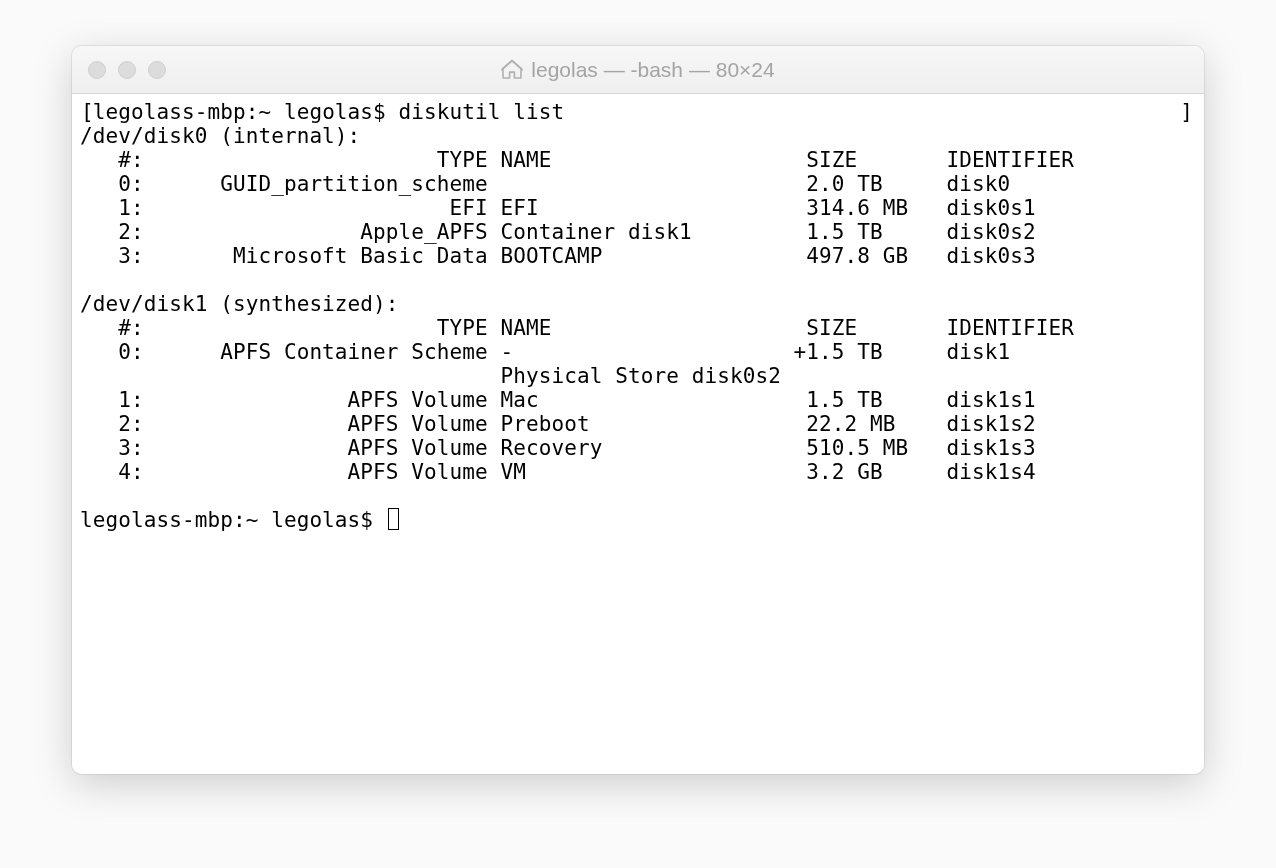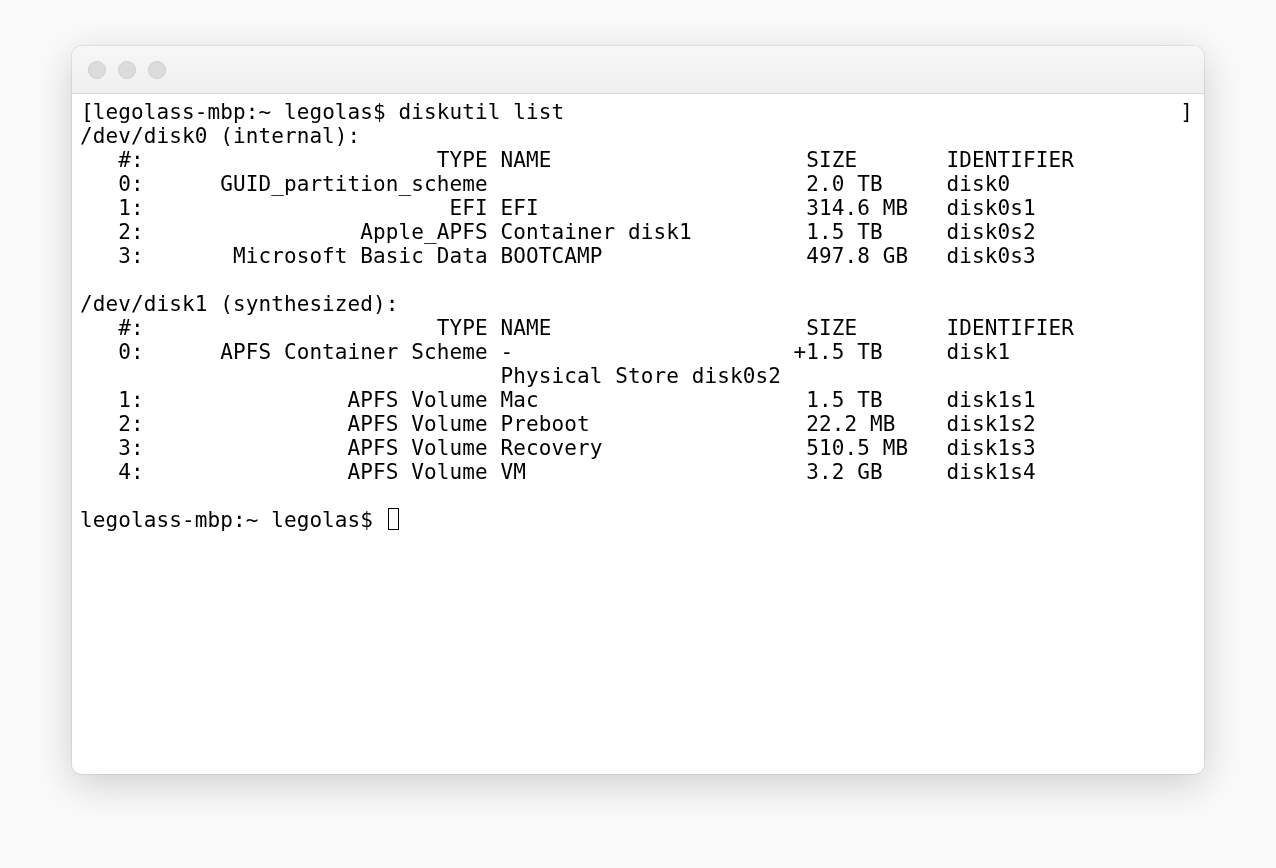--- a/index.html
+++ b/index.html
@@ -102,20 +102,29 @@
 </head>
 <body>
 
 <div class="window">
   <div class="titlebar">
     <div class="traffic-lights">
       <div class="traffic-light"></div>
       <div class="traffic-light"></div>
       <div class="traffic-light"></div>
     </div>
+    <div class="title-center">
+      <span class="home-icon">
+        <svg viewBox="0 0 22 21" width="22" height="21">
+          <path d="M11 2 L2 9.7 L2 19 L8.6 19 L8.6 13.1 L13.4 13.1 L13.4 19 L20 19 L20 9.7 Z" fill="none" stroke="#b0b0b0" stroke-width="1.6" stroke-linejoin="round"></path>
+          <path d="M0.7 10.6 L11 1.4 L21.3 10.6" fill="none" stroke="#b0b0b0" stroke-width="1.6" stroke-linecap="round" stroke-linejoin="round"></path>
+        </svg>
+      </span>
+      <span class="title-text">legolas — -bash — 80×24</span>
+    </div>
   </div>
   <div class="terminal-area">
     <span class="bracket-left">[</span>
     <span class="bracket-right">]</span>
 <pre class="terminal-pre"> <span>legolass-mbp:~ legolas$ </span><span>diskutil list</span>
 <span>/dev/disk0 (internal):</span>
 <span>   #:                       TYPE NAME                    SIZE       IDENTIFIER</span>
 <span>   0:      GUID_partition_scheme                         2.0 TB     disk0</span>
 <span>   1:                        EFI EFI                     314.6 MB   disk0s1</span>
 <span>   2:                 Apple_APFS Container disk1         1.5 TB     disk0s2</span>

